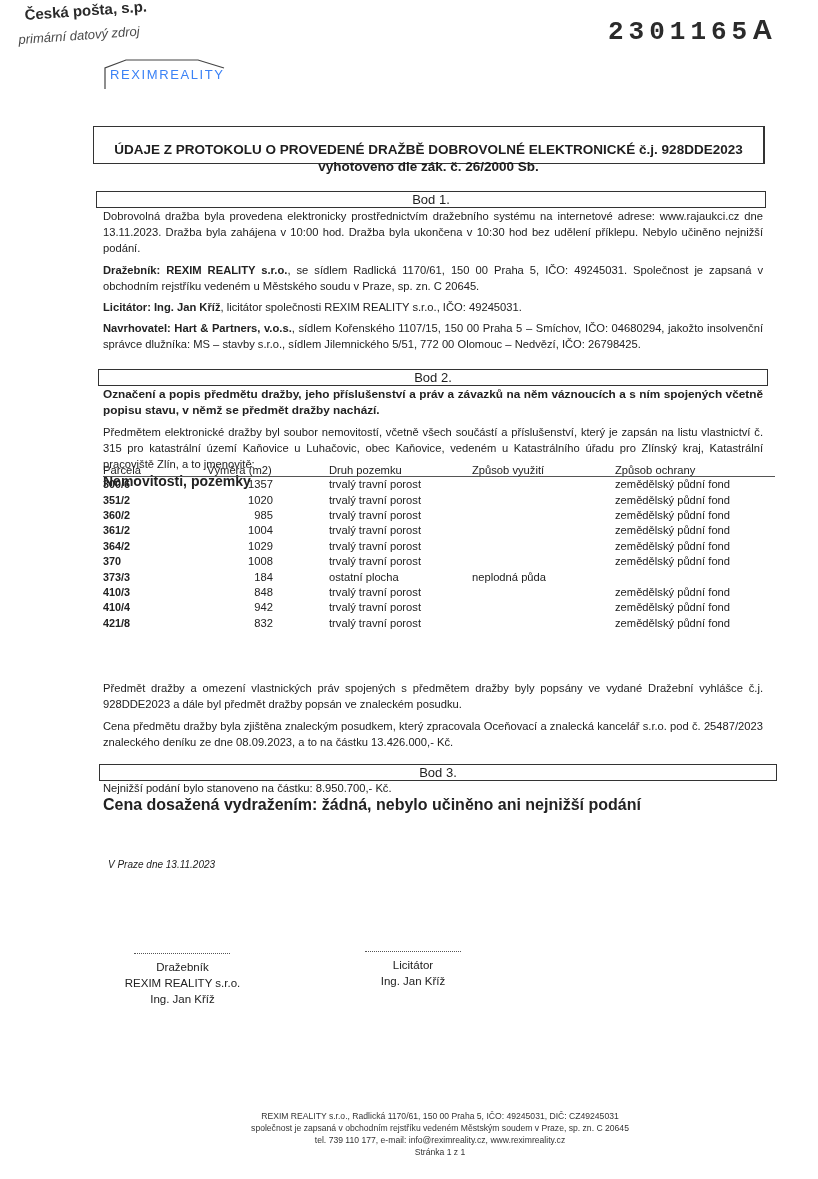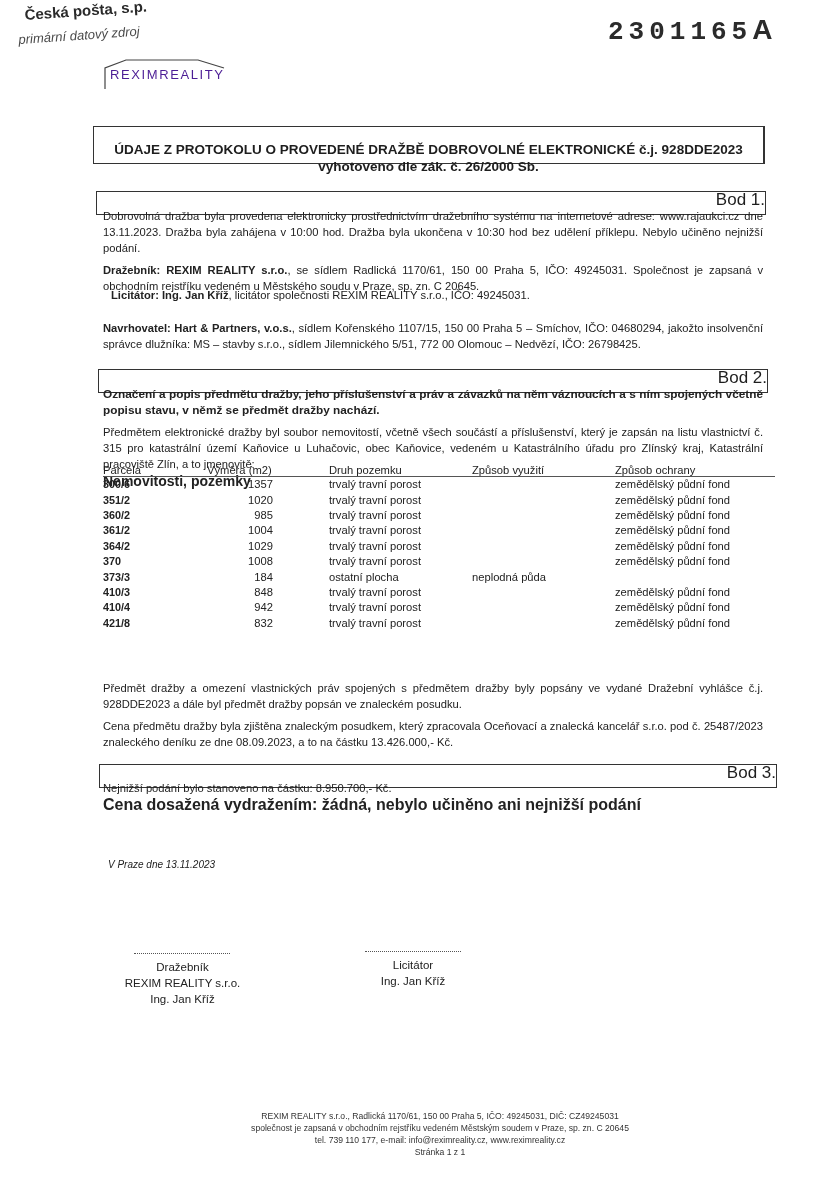--- a/index.html
+++ b/index.html
@@ -16,37 +16,37 @@
     .stamp-sub {
       left: 18px; top: 32px; font-size: 13px; font-style: italic; color: #4a4a4a;
       transform: rotate(-4deg); transform-origin: left top; white-space: nowrap;
     }
     .logo {
       left: 102px; top: 58px; width: 142px; height: 32px;
     }
     .logo-roof { position: absolute; left: 0; top: 0; }
     .logo-text {
       position: absolute; left: 8px; top: 9px; font-size: 13px; letter-spacing: 1.6px;
-      color: #4c1d95; white-space: nowrap;
+      color: #3b82f6; white-space: nowrap;
     }
     .docnum {
       left: 608px; top: 14px; font-family: "Liberation Mono", "DejaVu Sans Mono", monospace;
       font-size: 26px; font-weight: bold; letter-spacing: 5px; color: #2b2b2b;
     }
     .docnum .suffix { font-family: "Liberation Sans", sans-serif; font-size: 28px; letter-spacing: 0; }
 
     .title-box {
       left: 93px; top: 126px; width: 672px; height: 38px;
       border: 1.5px solid #333; border-left-width: 1px; border-right-width: 2px;
       text-align: center; font-weight: bold; font-size: 13.5px; line-height: 17px;
       padding-top: 14px; box-sizing: border-box;
     }
     .section-box {
-      left: 96px; width: 670px; height: 24px; border: 1.2px solid #333;
-      box-sizing: border-box; text-align: right; font-size: 17px; line-height: 15px;
+      left: 96px; width: 670px; height: 17px; border: 1.2px solid #333;
+      box-sizing: border-box; text-align: center; font-size: 13px; line-height: 15px;
     }
     .para {
       left: 103px; width: 660px; font-size: 11.2px; line-height: 16px; text-align: justify;
       color: #222;
     }
     .para b { font-weight: bold; }
     .bold-para { font-weight: bold; font-size: 11.8px; }
 
     table.parcels {
       position: absolute; left: 103px; top: 461px; border-collapse: collapse;
@@ -99,21 +99,21 @@
 </div>
 
 <div class="abs section-box" style="top:191px;">Bod 1.</div>
 
 <div class="abs para" style="top:208px;">Dobrovolná dražba byla provedena elektronicky prostřednictvím dražebního systému na internetové adrese: www.rajaukci.cz dne 13.11.2023. Dražba byla zahájena v 10:00 hod. Dražba byla ukončena v 10:30 hod bez udělení příklepu. Nebylo učiněno nejnižší podání.</div>
 
 <div class="abs para" style="top:262px;">
   <b>Dražebník: REXIM REALITY s.r.o.</b><span>, se sídlem Radlická 1170/61, 150 00 Praha 5, IČO: 49245031. Společnost je zapsaná v obchodním rejstříku vedeném u Městského soudu v Praze, sp. zn. C 20645.</span>
 </div>
 
-<div class="abs para" style="top:287px;margin-left:8px;">
+<div class="abs para" style="top:299px;">
   <b>Licitátor:</b> <b>Ing. Jan Kříž</b><span>, licitátor společnosti REXIM REALITY s.r.o., IČO: 49245031.</span>
 </div>
 
 <div class="abs para" style="top:320px;">
   <b>Navrhovatel: Hart &amp; Partners, v.o.s.</b><span>, sídlem Kořenského 1107/15, 150 00 Praha 5 – Smíchov, IČO: 04680294, jakožto insolvenční správce dlužníka: MS – stavby s.r.o., sídlem Jilemnického 5/51, 772 00 Olomouc – Nedvězí, IČO: 26798425.</span>
 </div>
 
 <div class="abs section-box" style="top:369px; left:98px;">Bod 2.</div>
 
 <div class="abs para bold-para" style="top:386px;">Označení a popis předmětu dražby, jeho příslušenství a práv a závazků na něm váznoucích a s ním spojených včetně popisu stavu, v němž se předmět dražby nachází.</div>

